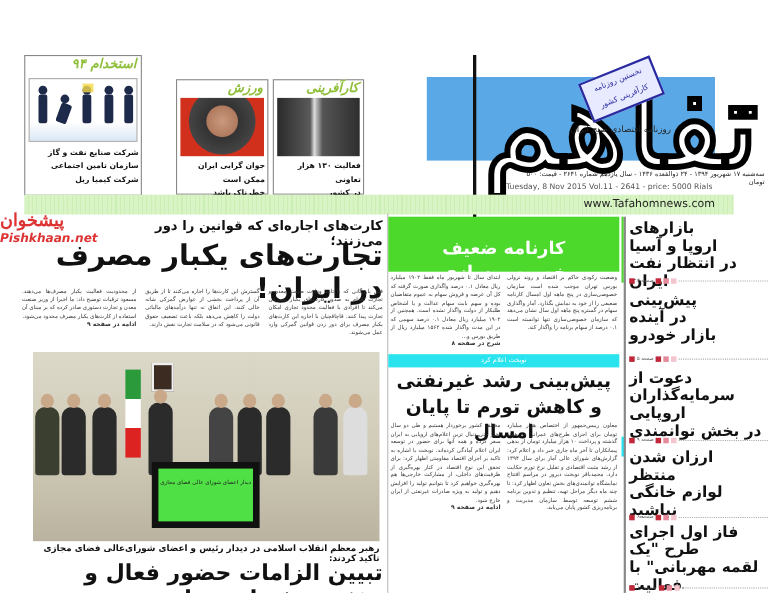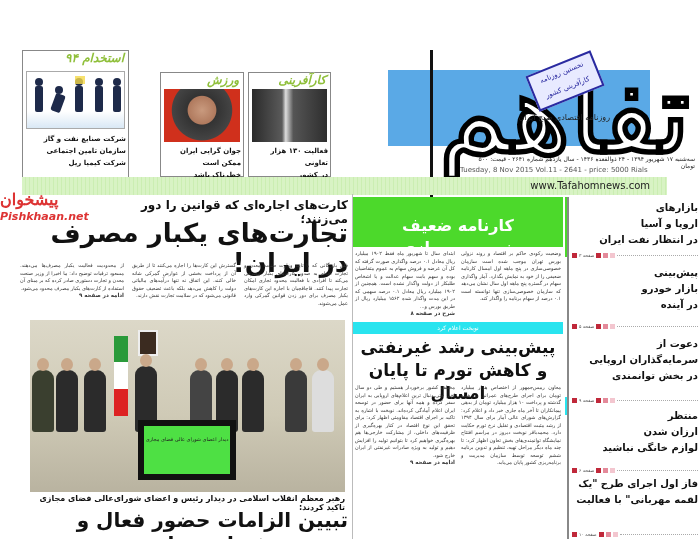--- a/index.html
+++ b/index.html
@@ -35,21 +35,21 @@
 .photo-cap{left:30px;top:494px;width:315px;font-size:8px;font-weight:bold;direction:rtl;text-align:right}
 .headline-bot{left:30px;top:508px;width:318px;font-size:20px;font-weight:bold;direction:rtl;text-align:right;letter-spacing:-0.5px}
 .vline{left:352px;top:194px;width:1px;height:345px;background:#bbb}
 .green-box{left:353px;top:197px;width:210px;height:50px;background:#4cd92b;color:#fff;font-size:16px;font-weight:bold;direction:rtl;text-align:center;line-height:22px;padding-top:18px}
 .green-side{left:565px;top:197px;width:2px;height:60px;background:#4cd92b}
 .cols2{position:absolute;display:flex;flex-direction:row-reverse;gap:6px}
 .cols2 .col{flex:1;font-size:5px;line-height:7.5px;direction:rtl;text-align:justify;color:#333}
 .cyan-bar{left:353px;top:322px;width:210px;height:12px;background:#29e4ef;font-size:6px;color:#fff;text-align:center;line-height:12px;direction:rtl}
 .h2{left:353px;top:336px;width:210px;font-size:17px;font-weight:bold;direction:rtl;text-align:center;line-height:23px}
 .rcol-line{left:567px;top:197px;width:2px;height:342px;background:#888}
-.news{position:absolute;left:572px;width:126px;direction:rtl;text-align:right;font-weight:bold;font-size:10px;line-height:16px;color:#111}
+.news{position:absolute;left:572px;width:126px;direction:rtl;text-align:left;font-weight:bold;font-size:14px;line-height:16px;color:#111}
 .pg{position:absolute;left:572px;width:126px;height:8px;display:flex;flex-direction:row;align-items:center;gap:2px;font-size:4.5px;color:#555}
 .pg .sq{width:5px;height:5px;background:#c0283a}
 .pg .sq2{width:5px;height:5px;background:#e48a9a}
 .pg .sq3{width:5px;height:5px;background:#f3c6cf}
 .pg .dots{flex:1;border-bottom:1px dotted #aaa;height:1px}
 .cyan-side{left:565px;top:397px;width:3px;height:18px;background:#29e4ef}
 </style>
 </head>
 <body>
 
@@ -180,22 +180,22 @@
     <span class="sq"></span>
     <span>صفحه ۳</span>
     <span class="sq"></span>
     <span class="sq2"></span>
     <span class="sq3"></span>
     <span class="dots"></span>
   </div>
 
 <div class="news" style="top:265px">
   <div>پیش‌بینی</div>
+    <div>در آینده</div>
     <div>بازار خودرو</div>
-    <div>در آینده</div>
 </div>
 <div class="pg" style="top:322px">
     <span class="sq"></span>
     <span>صفحه ۵</span>
     <span class="sq"></span>
     <span class="sq2"></span>
     <span class="sq3"></span>
     <span class="dots"></span>
   </div>
 
@@ -207,22 +207,22 @@
 <div class="pg" style="top:396px">
     <span class="sq"></span>
     <span>صفحه ۹</span>
     <span class="sq"></span>
     <span class="sq2"></span>
     <span class="sq3"></span>
     <span class="dots"></span>
   </div>
 
 <div class="news" style="top:408px">
-  <div>منتظر</div>
-    <div>ارزان شدن</div>
+  <div>ارزان شدن</div>
+    <div>منتظر</div>
     <div>لوازم خانگی نباشید</div>
 </div>
 <div class="pg" style="top:466px">
     <span class="sq"></span>
     <span>صفحه ۶</span>
     <span class="sq"></span>
     <span class="sq2"></span>
     <span class="sq3"></span>
     <span class="dots"></span>
   </div>

